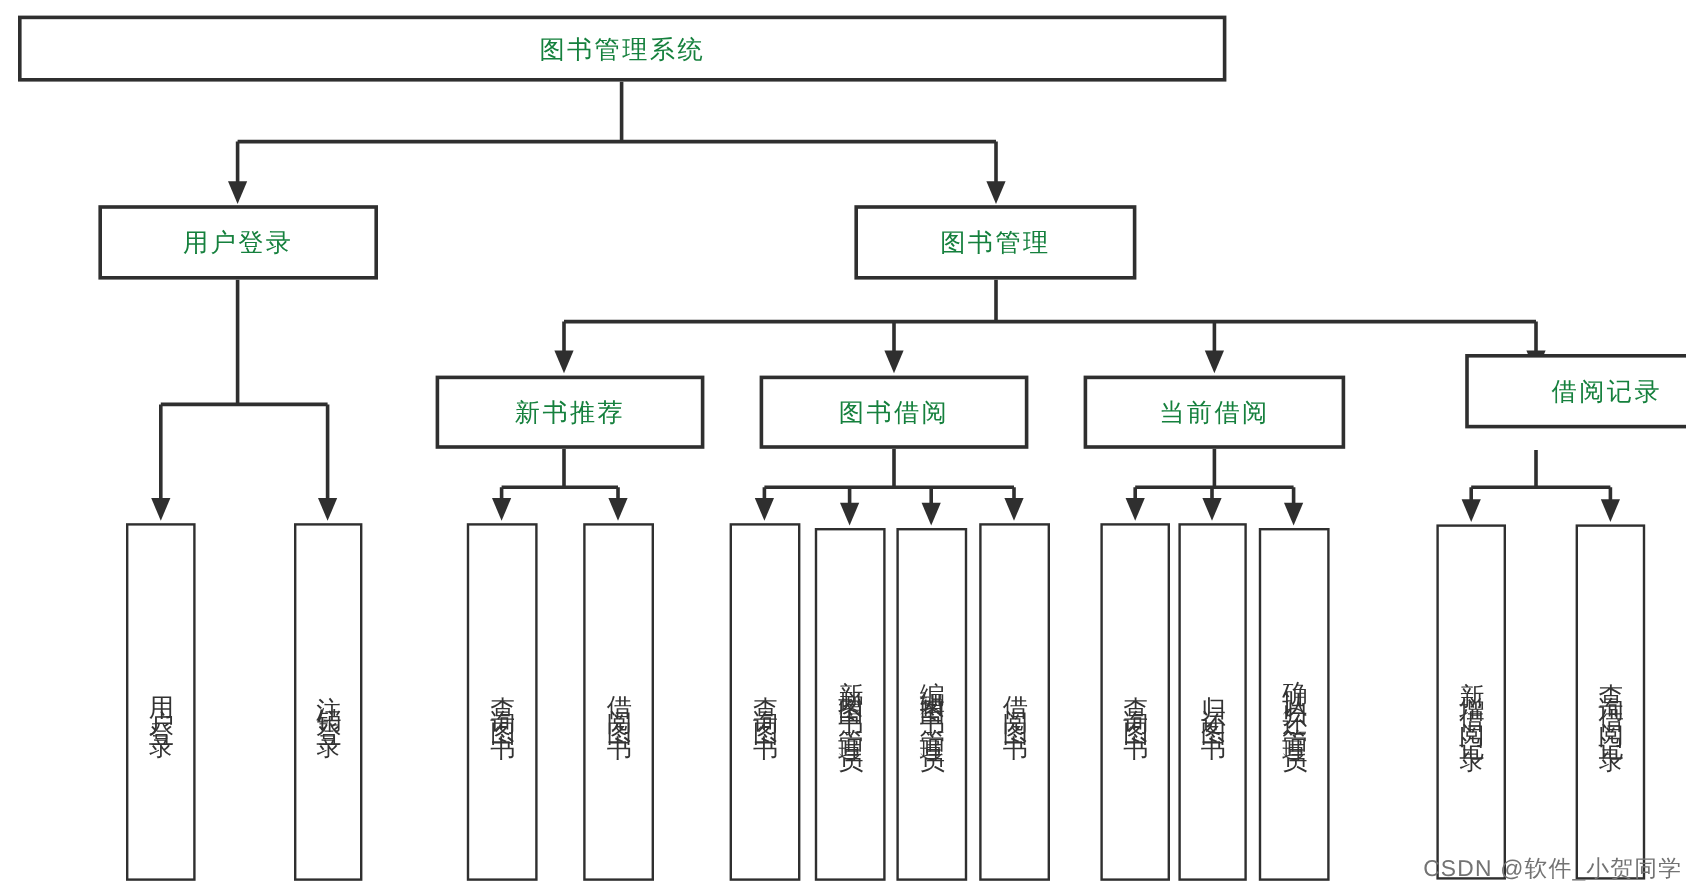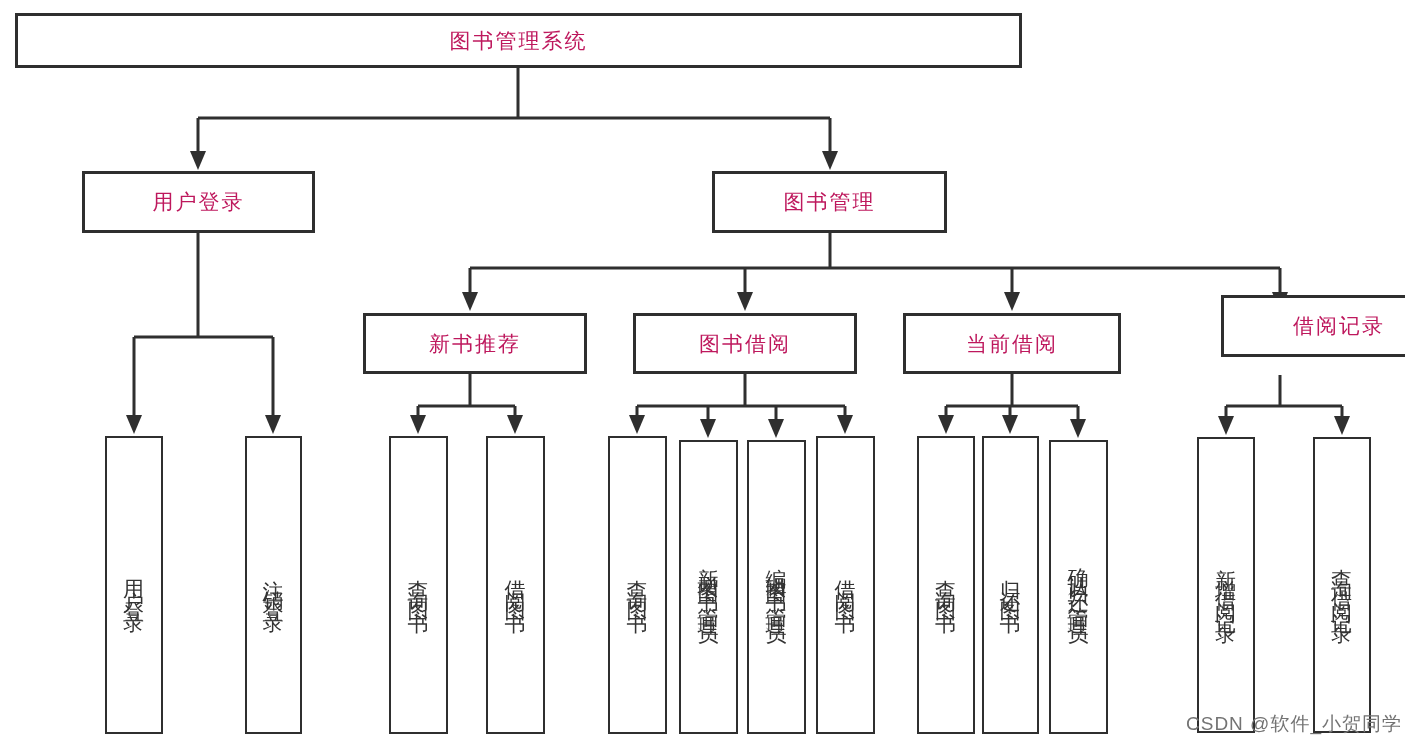--- a/index.html
+++ b/index.html
@@ -12,21 +12,21 @@
     overflow:hidden;
   }
   #wires{position:absolute;left:0;top:0;}
   .node{
     position:absolute;
     background:#ffffff;
     border:3px solid #2f2f2f;
     box-sizing:border-box;
     display:flex;align-items:center;justify-content:center;
     font-size:21px;letter-spacing:2px;
-    color:#be185d;
+    color:#15803d;
     white-space:nowrap;
   }
   .leaf{
     position:absolute;
     background:#ffffff;
     border:2px solid #2f2f2f;
     box-sizing:border-box;
     display:flex;align-items:center;justify-content:center;
   }
   .leaf span{

